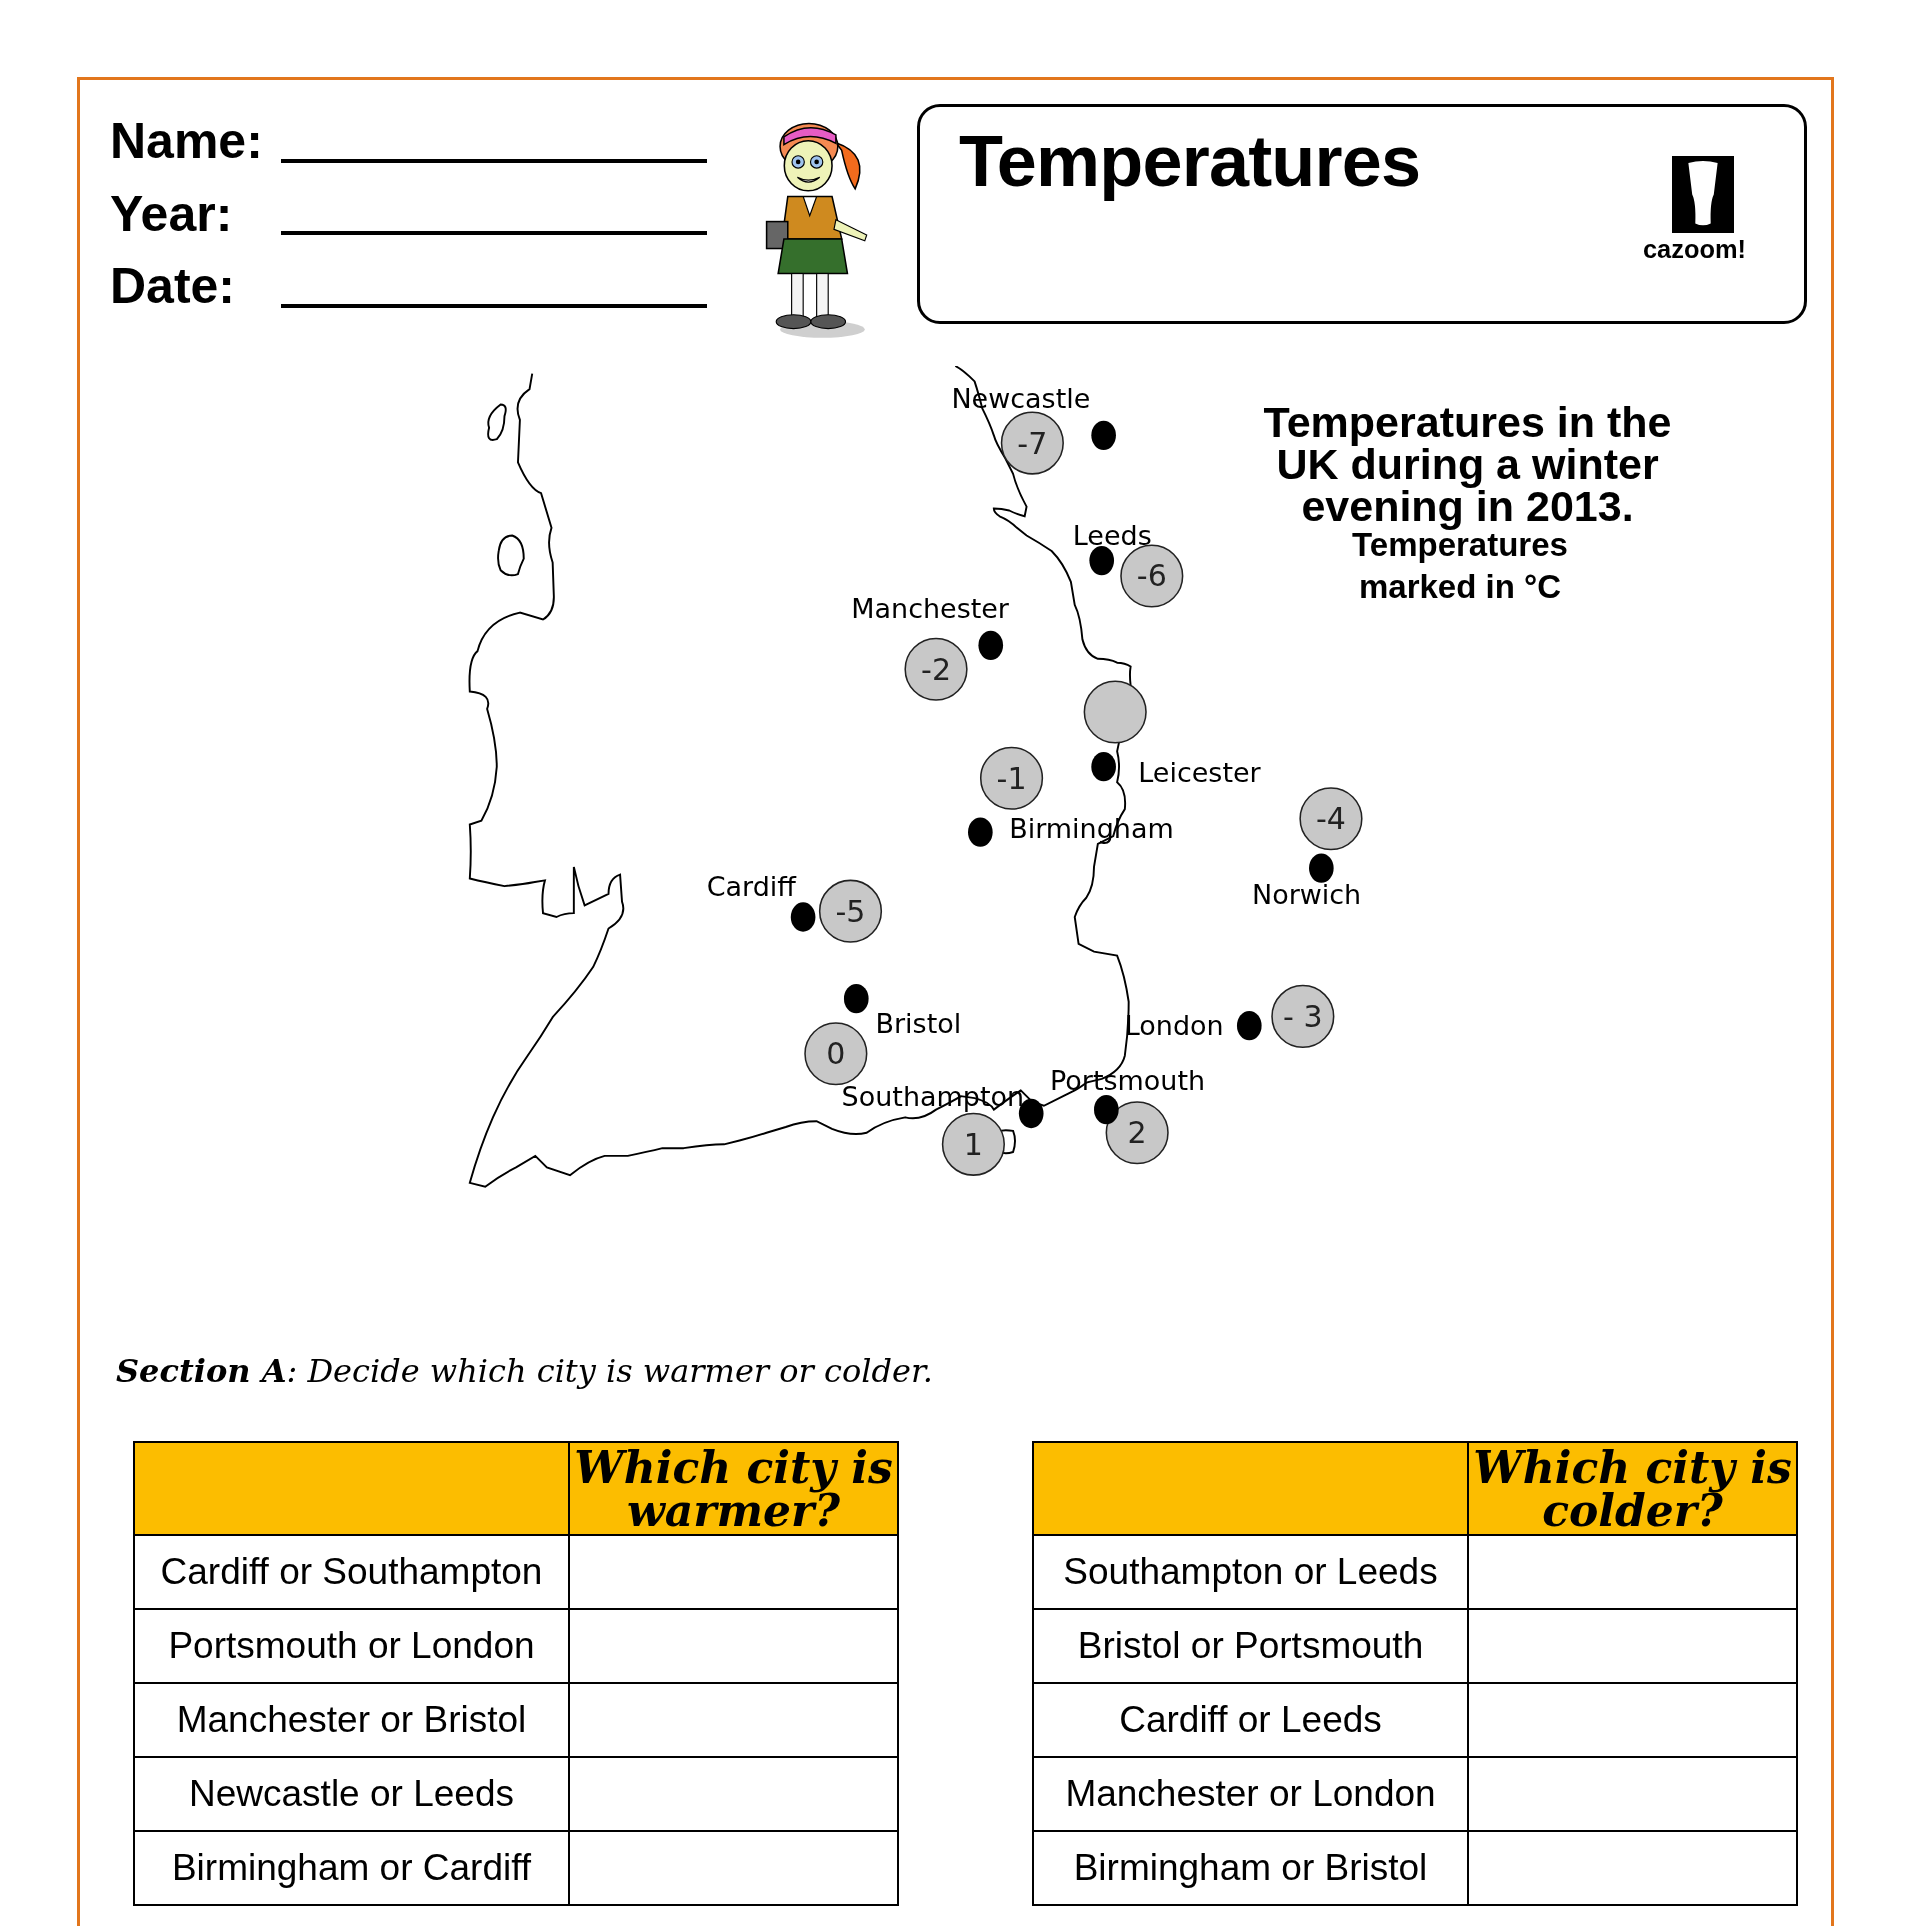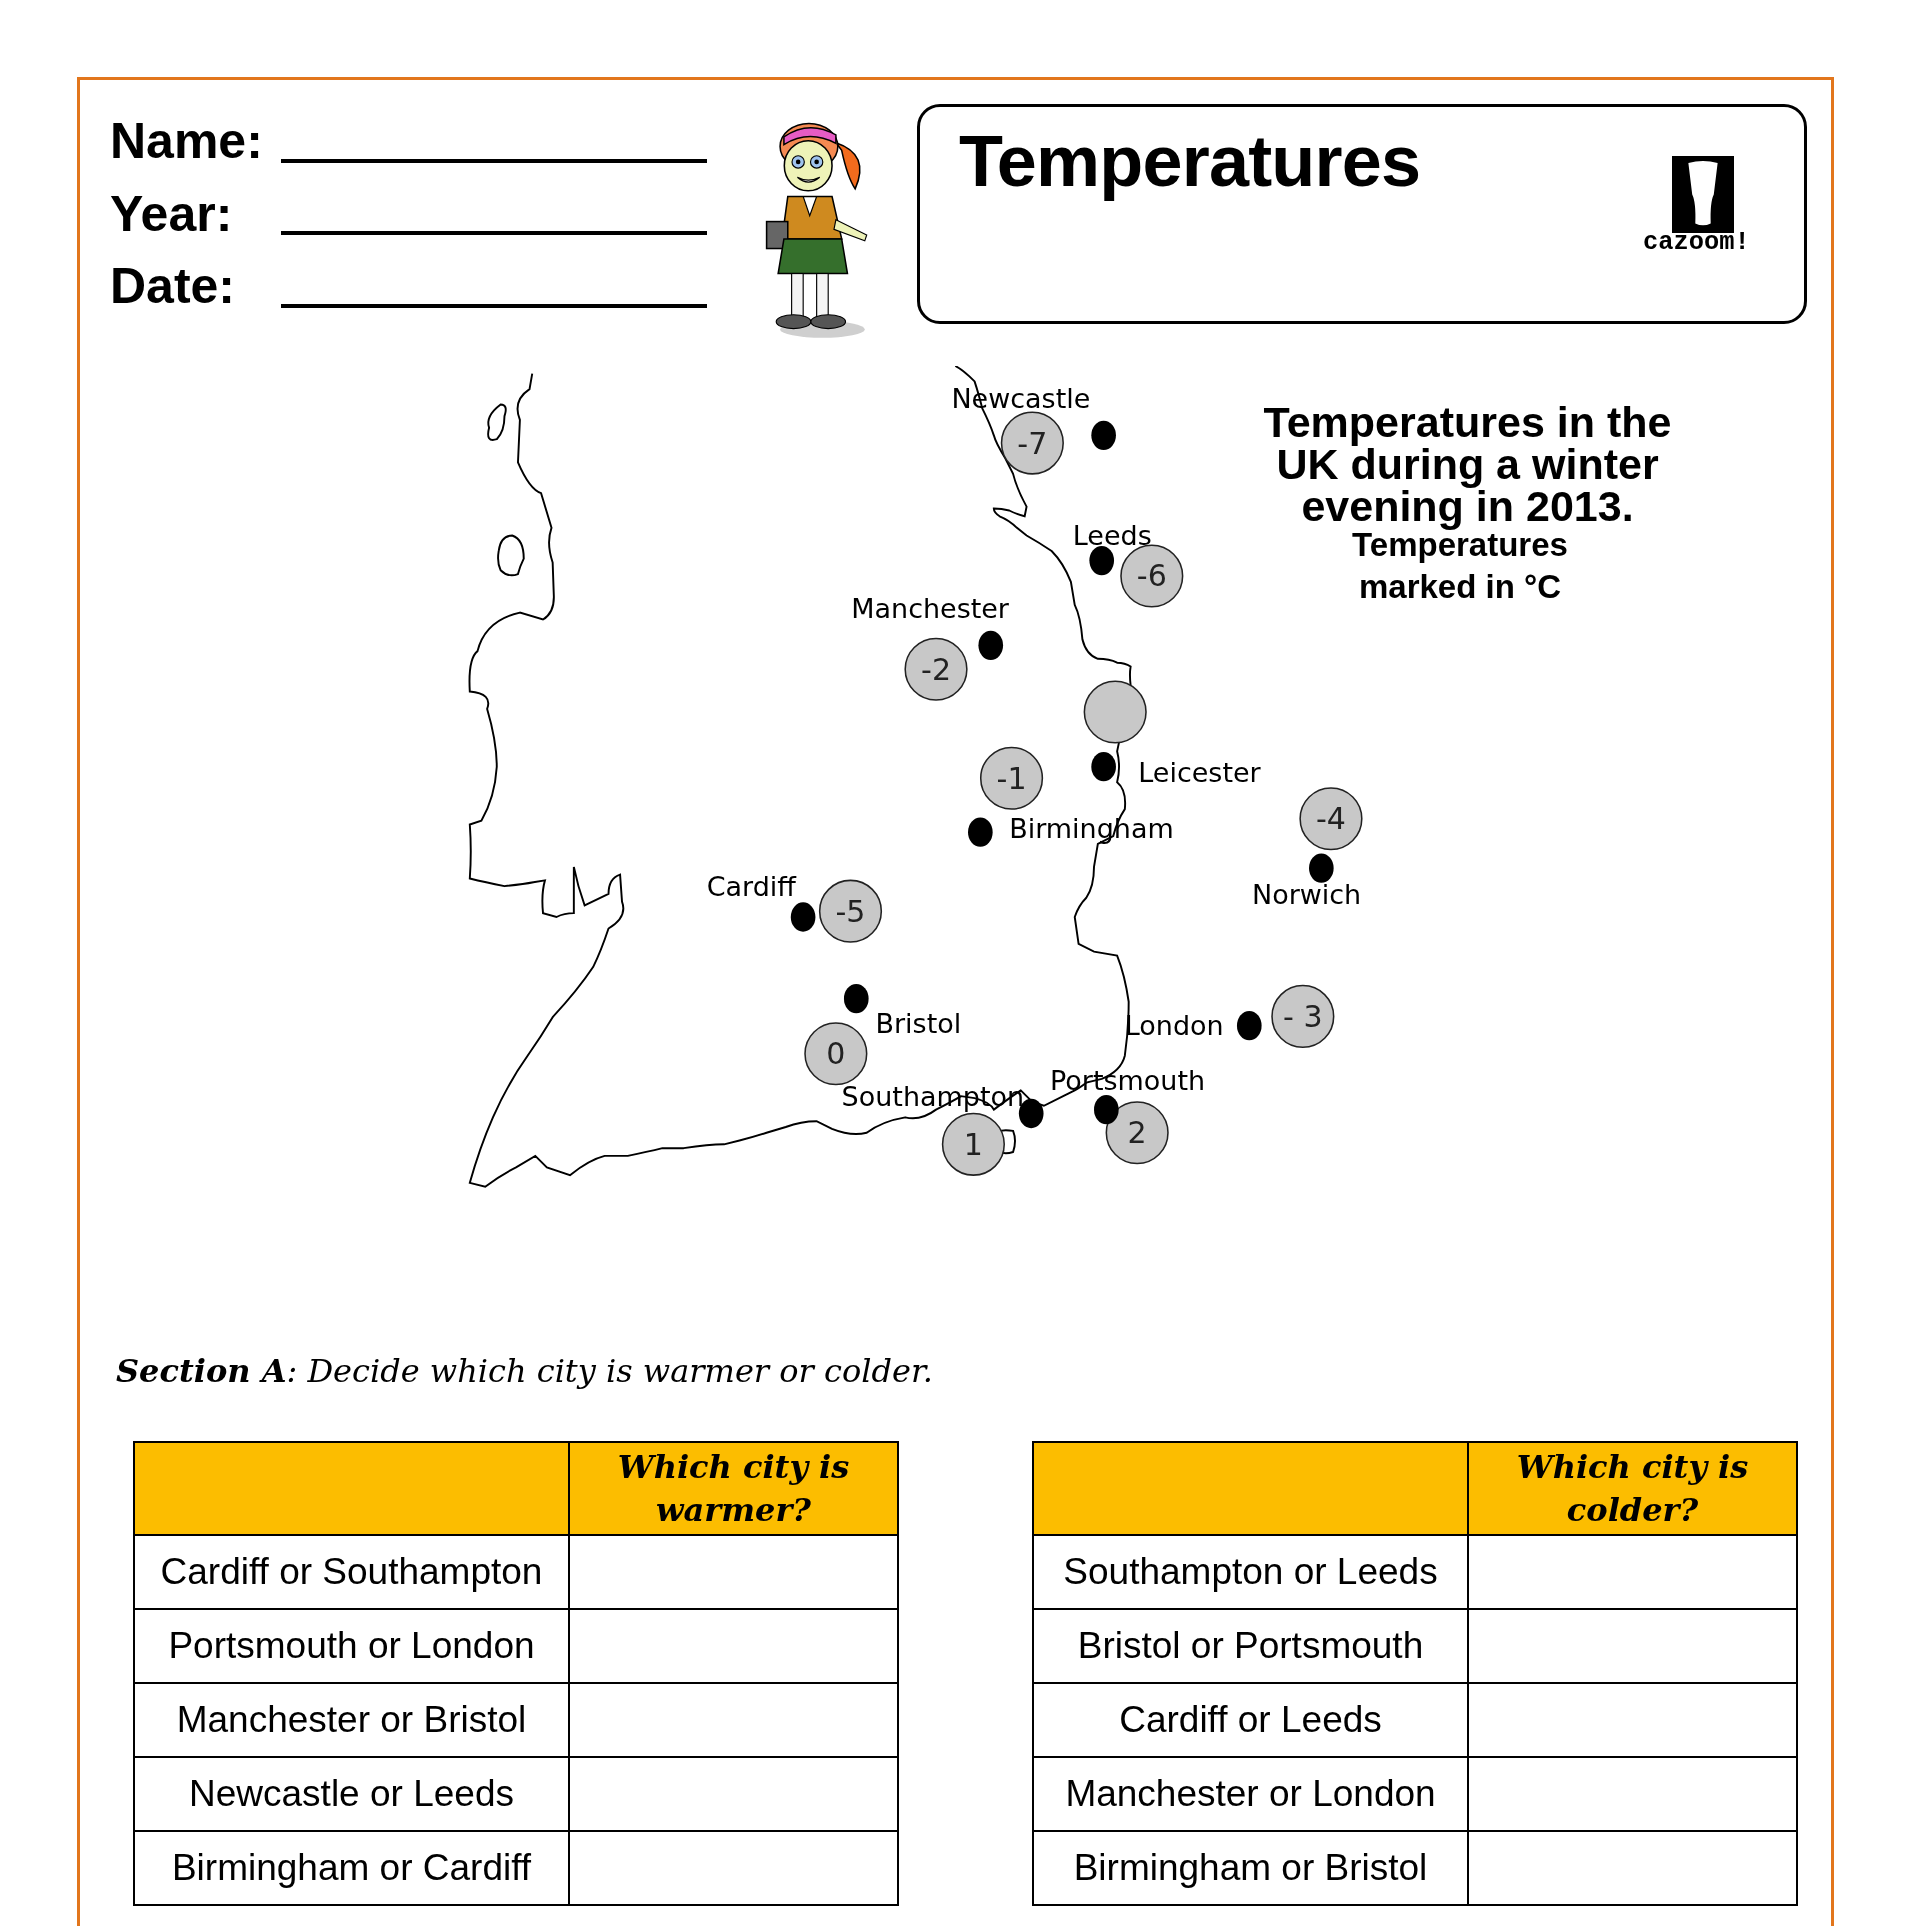--- a/index.html
+++ b/index.html
@@ -21,21 +21,21 @@
   .temp-label { font-family: "DejaVu Sans", sans-serif; font-size: 78px; fill: #222; text-anchor: middle; dominant-baseline: central; }
   .caption { left: 1248px; top: 401px; width: 439px; text-align: center; font-weight: bold; font-size: 43px; line-height: 42px; }
   .caption2 { left: 1325px; top: 524px; width: 270px; text-align: center; font-size: 33px; line-height: 42px; font-weight: bold; }
 
   
   .section-a { left: 116px; top: 1352px; font-family: "DejaVu Serif", serif; font-size: 32px; font-style: italic; }
   .section-a b { font-style: italic; }
 
   table.cmp { position: absolute; border-collapse: collapse; }
   table.cmp td { border: 2.7px solid #000; font-size: 37px; text-align: center; padding: 0; }
-  table.cmp tr.head td { background: #fcbd00; font-family: "DejaVu Serif", serif; font-weight: bold; font-style: italic; font-size: 32px; line-height: 43px; height: 91px; }
+  table.cmp tr.head td { background: #fcbd00; font-family: "DejaVu Serif", serif; font-weight: bold; font-style: italic; font-size: 44px; line-height: 43px; height: 91px; }
   table.cmp tr.row td { height: 72px; }
   table.cmp td.c1 { width: 433px; }
   table.cmp td.c2 { width: 327px; }
 </style>
 </head>
 <body>
 
 <div class="frame"></div>
 
 <div class="abs field-label" style="left:110px; top:112px;">Name:</div>
@@ -69,21 +69,21 @@
 
 <div class="abs title-box"></div>
 <div class="abs title-text">
   <div>Temperatures</div>
 </div>
 <div class="abs" style="left:1672px; top:156px; width:62px; height:77px; background:#000;">
   <svg width="62" height="77" viewBox="0 0 160 200">
     <path d="M42 18 Q80 8 118 18 L108 100 Q98 120 100 175 Q80 185 60 175 Q62 120 52 100Z" fill="#fff"></path>
   </svg>
 </div>
-<div class="abs" style="left:1643px; top:228px; font-family:Liberation Mono, monospace; font-weight:bold; font-size:25.4px;">cazoom!</div>
+<div class="abs" style="left:1643px; top:235px; font-family:Liberation Sans, sans-serif; font-weight:bold; font-size:25.4px;">cazoom!</div>
 
 <svg class="abs map-svg" viewBox="0 0 2600 2450">
   <g fill="none" stroke="#000" stroke-width="5">
 
     <path d="M182 20 L175 60 Q130 90 150 140 L145 250 Q175 320 205 330 L232 420 Q218 460 235 510 L238 595 Q240 640 210 658 L150 640 Q60 660 40 740 Q15 760 20 845 Q80 850 65 890 Q90 975 90 1040 Q85 1120 50 1180 L20 1190 Q25 1260 20 1330 Q60 1340 110 1350 Q160 1345 185 1340 L215 1335 Q205 1370 210 1420 L245 1430 Q265 1420 290 1420 L290 1300 Q300 1350 318 1400 L380 1370 Q380 1330 410 1320 L415 1390 Q430 1430 380 1460 Q360 1520 340 1560 Q300 1620 235 1690 Q205 1740 170 1790 Q120 1860 80 1950 Q45 2030 20 2120 L60 2130 Q100 2100 140 2080 L190 2050 L220 2080 L280 2100 Q330 2060 370 2050 L430 2050 Q480 2040 520 2030 L575 2030 Q640 2020 680 2020 L720 2010 Q760 2000 790 1990 L840 1975 Q880 1960 920 1960 L960 1980 Q1010 2000 1050 1990 Q1090 1960 1150 1950 Q1190 1960 1230 1930 Q1270 1910 1295 1895 L1330 1900 Q1370 1910 1380 1930 Q1420 1900 1450 1880 L1480 1910 L1510 1920 Q1530 1910 1560 1895 L1590 1880 Q1600 1875 1620 1860 L1660 1850 Q1710 1830 1720 1790 Q1730 1720 1730 1650 Q1720 1580 1700 1530 L1640 1520 L1600 1500 L1590 1430 Q1600 1400 1620 1380 Q1640 1350 1640 1300 L1650 1240 L1690 1220 Q1700 1180 1720 1150 Q1725 1100 1700 1080 Q1710 1040 1700 1000 Q1715 920 1740 860 Q1730 810 1735 780 Q1720 770 1700 770 Q1680 760 1650 760 Q1620 750 1610 710 Q1605 650 1590 620 L1580 560 Q1560 510 1530 480 Q1500 460 1465 440 L1440 420 Q1420 400 1395 390 Q1380 380 1380 370 Q1400 370 1420 375 Q1440 385 1460 390 L1465 365 Q1440 320 1430 280 L1410 240 Q1385 200 1380 180 Q1370 150 1350 110 Q1340 70 1330 40 Q1300 10 1280 0"></path>
 
     <path d="M70 160 Q60 130 100 100 Q120 100 110 130 Q110 170 90 190 Q60 200 70 160Z"></path>
 
     <path d="M95 480 Q100 440 130 440 Q160 450 160 500 Q150 520 145 540 Q120 550 100 530 Q90 510 95 480Z"></path>
 

